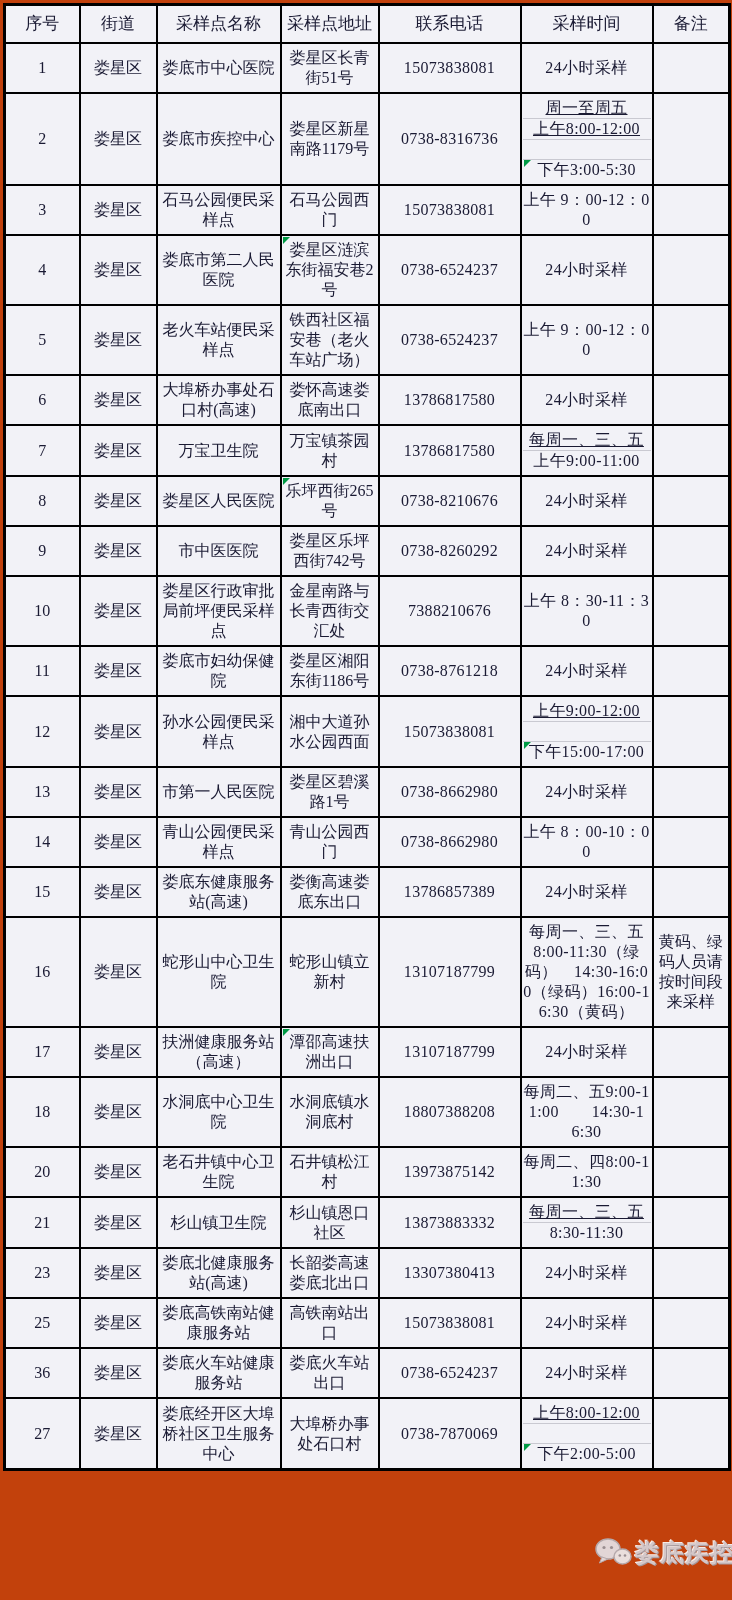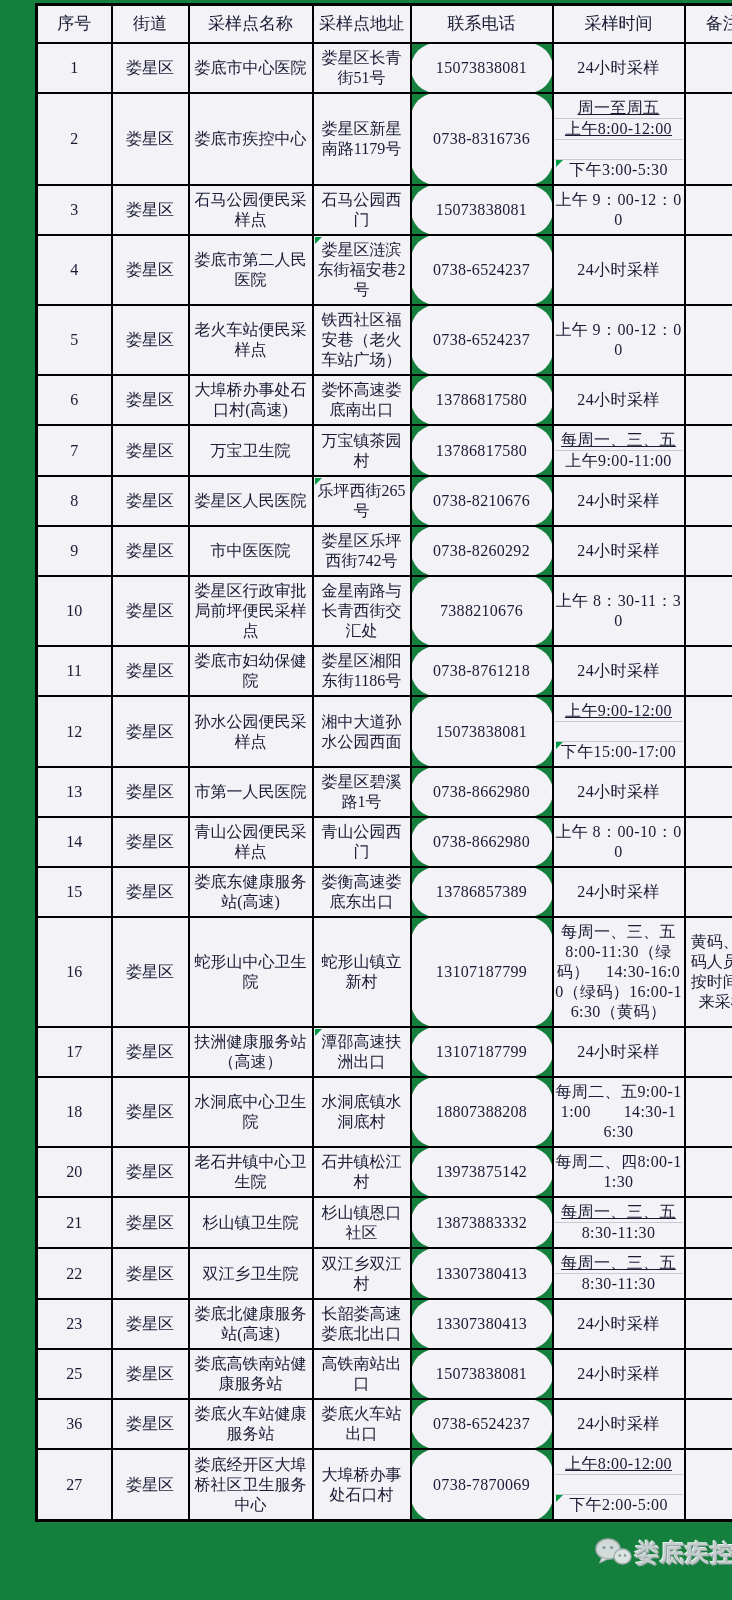--- a/index.html
+++ b/index.html
@@ -5,38 +5,38 @@
   :root{
     --text:#1a1a33; --border:#000000; --cellbg:#f2f2f7;
     --marker:#009a44; --divider:#c9c9d1; --wm:#d6d6dd;
   }
   *{box-sizing:border-box;}
   html,body{margin:0;padding:0;}
   body{
     width:732px;background:#ffffff;color:var(--text);
     font-family:"Liberation Serif","DejaVu Serif",serif;
   }
-  .page{position:relative;width:732px;height:1600px;background:#15803d;overflow:hidden;padding-left:32px;}
+  .page{position:relative;width:732px;height:1600px;background:#c2410c;overflow:hidden;}
   table{
     border-collapse:collapse;table-layout:fixed;
     margin:3px 0 0 3px;width:725px;
     border:3px solid var(--border);
   }
   col.c1{width:75px;}col.c2{width:77px;}col.c3{width:124px;}
   col.c4{width:98px;}col.c5{width:142px;}col.c6{width:132px;}col.c7{width:77px;}
   th,td{
     border:2px solid var(--border);
     background:var(--cellbg);
     text-align:center;vertical-align:middle;
     font-size:16px;line-height:20px;font-weight:normal;
     padding:4px 1px;word-break:break-all;
     position:relative;
   }
   th{font-size:17px;padding:8px 1px;}
-  td.c-phone{letter-spacing:0.3px;border-radius:25px;}
+  td.c-phone{letter-spacing:0.3px;}
   .tline{position:relative;min-height:20px;letter-spacing:0.4px;}
   .tline.u{border-bottom:1px solid var(--divider);text-decoration:underline;}
   .tline.blank{height:19px;}
   .tri,.corner{
     position:absolute;width:0;height:0;
     border-top:7px solid var(--marker);
     border-right:7px solid transparent;
   }
   .corner{top:1px;left:1px;}
   .tline .tri{top:0;left:1px;}
@@ -298,32 +298,20 @@
           <td class="c-name">杉山镇卫生院</td>
           <td class="c-addr">杉山镇恩口社区</td>
           <td class="c-phone">13873883332</td>
           <td class="c-time">
             <div class="tline u">每周一、三、五</div>
             <div class="tline">8:30-11:30</div>
           </td>
           <td class="c-remark"></td>
         </tr>
         <tr>
-          <td class="c-no">22</td>
-          <td class="c-street">娄星区</td>
-          <td class="c-name">双江乡卫生院</td>
-          <td class="c-addr">双江乡双江村</td>
-          <td class="c-phone">13307380413</td>
-          <td class="c-time">
-            <div class="tline u">每周一、三、五</div>
-            <div class="tline">8:30-11:30</div>
-          </td>
-          <td class="c-remark"></td>
-        </tr>
-        <tr>
           <td class="c-no">23</td>
           <td class="c-street">娄星区</td>
           <td class="c-name">娄底北健康服务站(高速)</td>
           <td class="c-addr">长韶娄高速娄底北出口</td>
           <td class="c-phone">13307380413</td>
           <td class="c-time">
             <div class="tline">24小时采样</div>
           </td>
           <td class="c-remark"></td>
         </tr>

